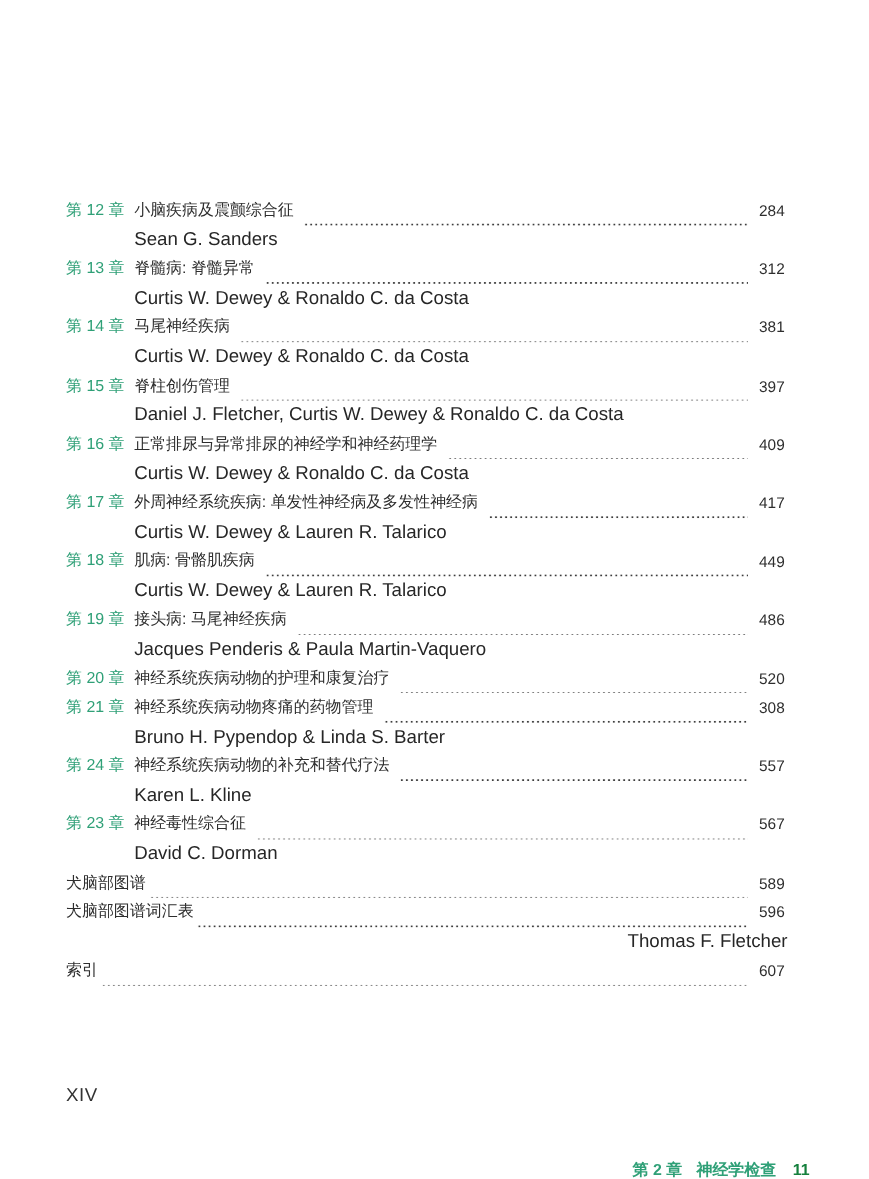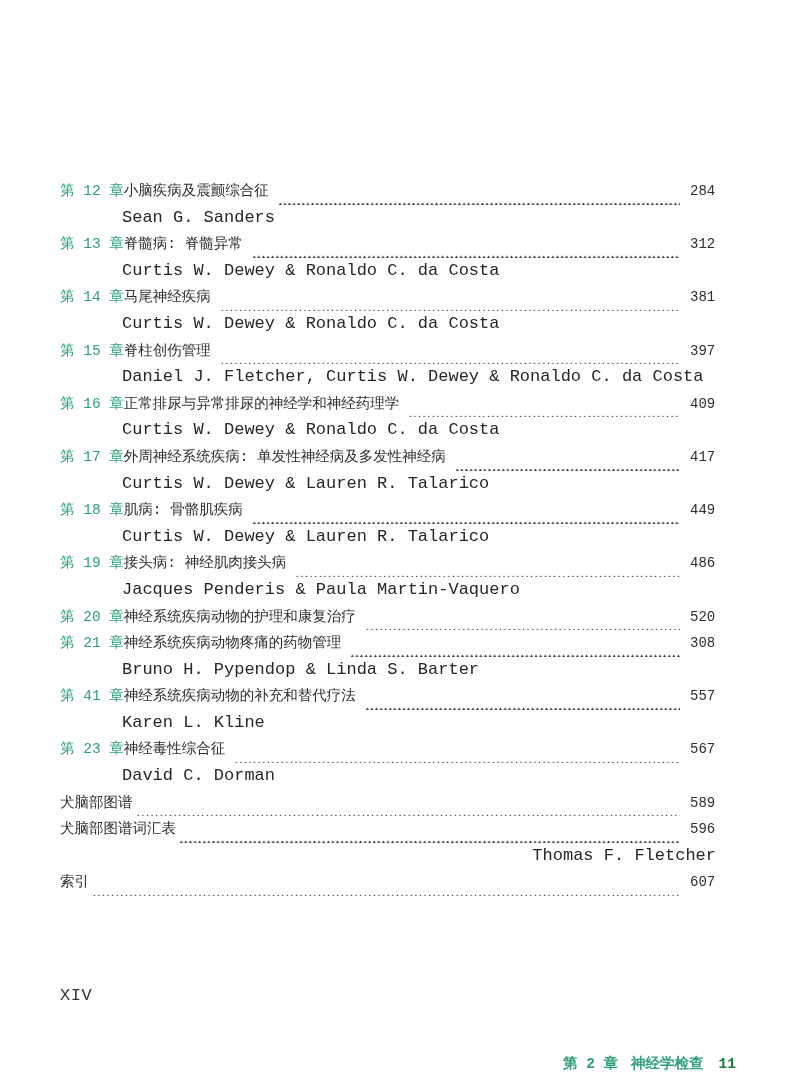--- a/index.html
+++ b/index.html
@@ -4,21 +4,21 @@
 <style>
   :root { --accent: #2fa077; --ink: #2e2e2e; --dot: #3d3d3d; }
   * { box-sizing: border-box; }
   html, body { margin: 0; padding: 0; background: #ffffff; }
   .page {
     position: relative;
     width: 790px;
     height: 1072px;
     background: #ffffff;
     overflow: hidden;
-    font-family: Liberation Mono, monospace;
+    font-family: Liberation Sans, sans-serif;
     color: var(--ink);
     padding-left: 20px;
   }
   .toc {
     position: absolute;
     left: 60px;
     right: 74px;
     top: 178px;
   }
   .entry-line {
@@ -156,21 +156,21 @@
       <span class="title">肌病: 骨骼肌疾病</span>
       <span class="leader"></span>
       <span class="pageno">449</span>
     </div>
     <div class="authors">Curtis W. Dewey &amp; Lauren R. Talarico</div>
   </div>
 
   <div class="entry">
     <div class="entry-line">
       <span class="ch-label">第 19 章</span>
-      <span class="title">接头病: 神经肌肉接头病</span>
+      <span class="title">接头病: 马尾神经疾病</span>
       <span class="leader"></span>
       <span class="pageno">486</span>
     </div>
     <div class="authors">Jacques Penderis &amp; Paula Martin-Vaquero</div>
   </div>
 
   <div class="entry">
     <div class="entry-line">
       <span class="ch-label">第 20 章</span>
       <span class="title">神经系统疾病动物的护理和康复治疗</span>
@@ -184,21 +184,21 @@
       <span class="ch-label">第 21 章</span>
       <span class="title">神经系统疾病动物疼痛的药物管理</span>
       <span class="leader"></span>
       <span class="pageno">308</span>
     </div>
     <div class="authors">Bruno H. Pypendop &amp; Linda S. Barter</div>
   </div>
 
   <div class="entry">
     <div class="entry-line">
-      <span class="ch-label">第 41 章</span>
+      <span class="ch-label">第 24 章</span>
       <span class="title">神经系统疾病动物的补充和替代疗法</span>
       <span class="leader"></span>
       <span class="pageno">557</span>
     </div>
     <div class="authors">Karen L. Kline</div>
   </div>
 
   <div class="entry">
     <div class="entry-line">
       <span class="ch-label">第 23 章</span>

